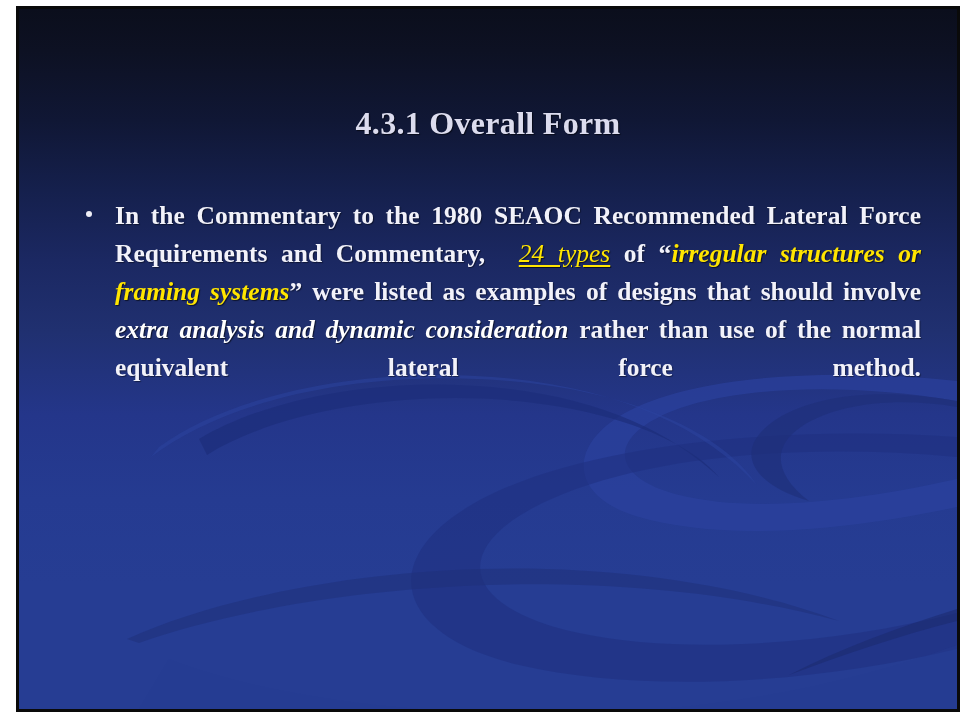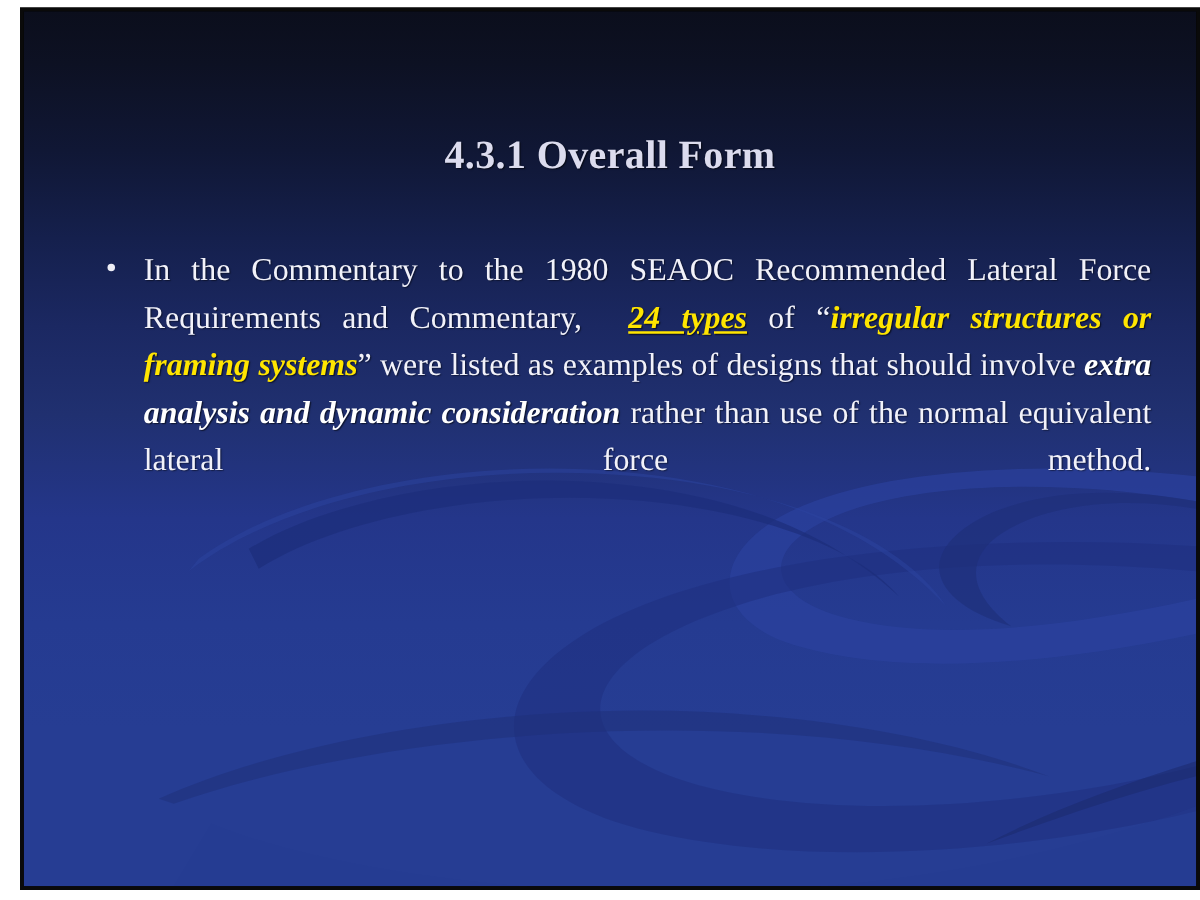--- a/index.html
+++ b/index.html
@@ -108,21 +108,21 @@
     text-shadow: 1px 1px 1px rgba(0,0,0,0.45);
   }
   .bullet-text:after {
     content: "";
     display: inline-block;
     width: 100%;
   }
 
   .em-yellow-u {
     color: #ffe500;
-    font-weight: bold;
+    font-weight: normal;
     font-style: italic;
     text-decoration: underline;
     text-underline-offset: 3px;
     text-shadow: 1px 1px 1px rgba(0,0,0,0.6);
     margin-left: 20px;
   }
 
   .em-yellow {
     color: #ffe500;
     font-weight: bold;
@@ -130,21 +130,21 @@
     text-shadow: 1px 1px 1px rgba(0,0,0,0.6);
   }
 
   .em-white {
     color: #ffffff;
     font-weight: bold;
     font-style: italic;
     text-shadow: 1px 1px 1px rgba(0,0,0,0.6);
   }
 
-  .plain { color: #f2f2fa; }
+  .plain { color: #f2f2fa; font-weight: bold; }
 </style>
 </head>
 <body>
 
 <div id="slide-root">
   <div class="slide-frame">
     <div class="slide-canvas">
 
       <svg class="swoosh-layer" viewBox="0 0 938 700" preserveAspectRatio="none">
         <defs>

